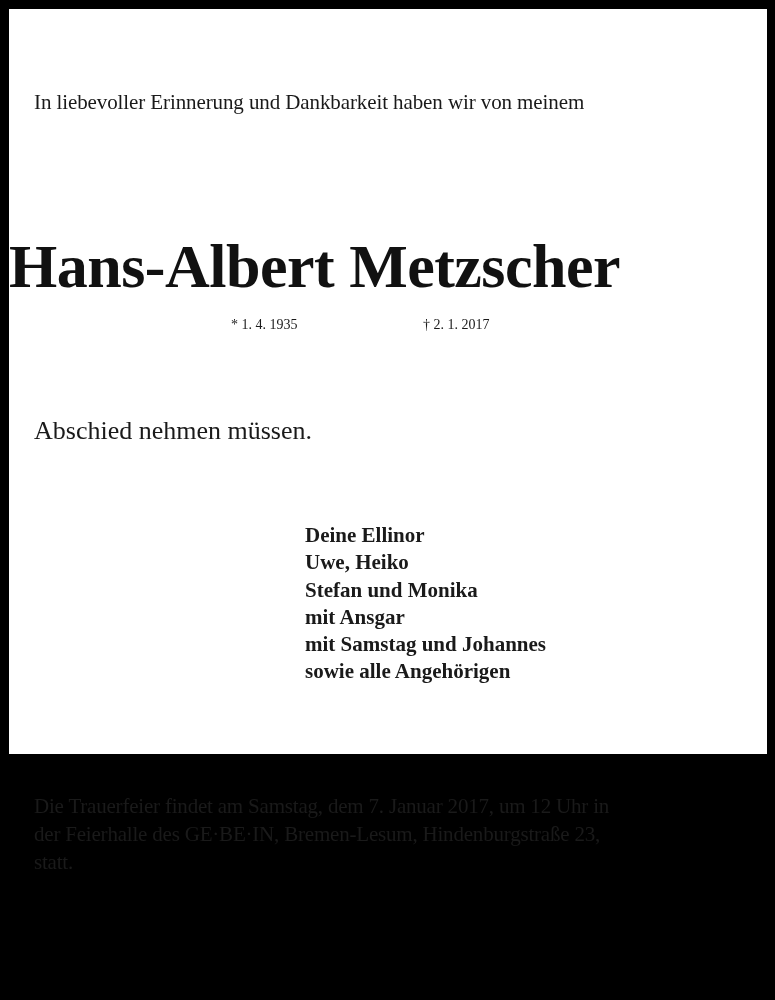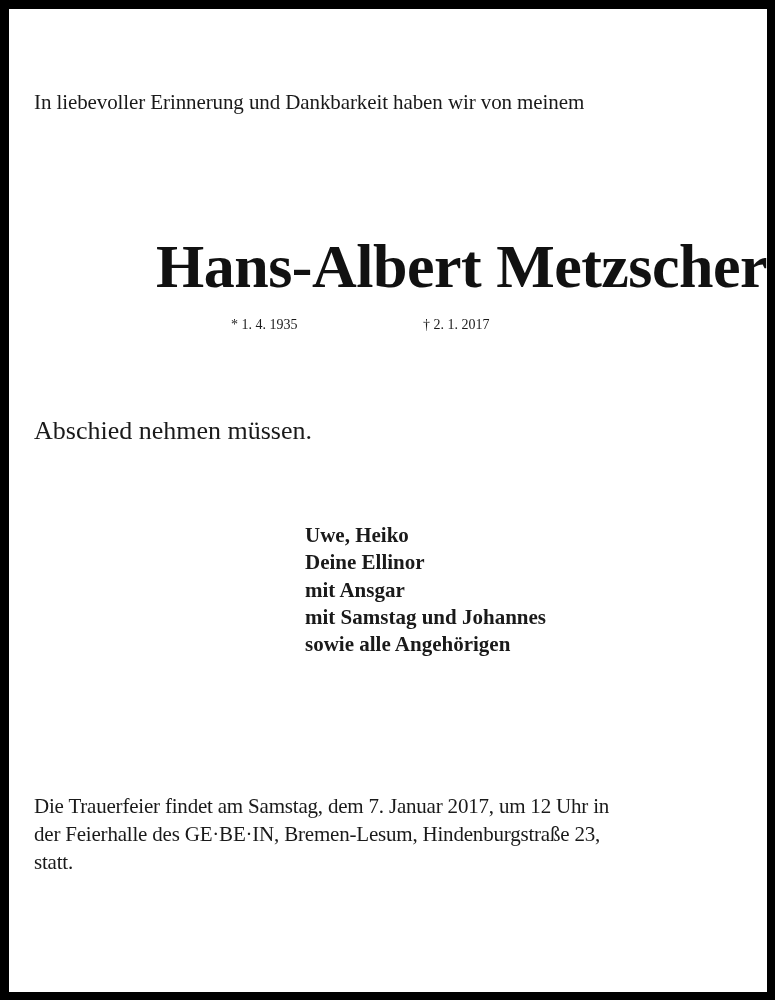--- a/index.html
+++ b/index.html
@@ -1,27 +1,27 @@
 <!DOCTYPE html>
 <html><head>
   <meta charset="utf-8">
   <style>
     html, body { margin: 0; padding: 0; }
     body {
       width: 775px; height: 1000px; background: #000; position: relative; overflow: hidden;
       font-family: "Liberation Serif", "DejaVu Serif", serif; color: #1a1a1a;
     }
     .sheet {
-      position: absolute; left: 9px; top: 9px; width: 758px; height: 983px; background: #fff;
+      position: absolute; left: 9px; top: 9px; width: 758px; height: 745px; background: #fff;
     }
     .abs { position: absolute; white-space: nowrap; }
     .intro { left: 25px; top: 80px; font-size: 21px; line-height: 26px; letter-spacing: -0.1px; }
     .intro .line { display: block; }
     .name {
-      left: 0; width: 758px; top: 222px; text-align: right;
+      left: 0; width: 758px; top: 222px; text-align: left;
       font-size: 62px; font-weight: bold; line-height: 70px; letter-spacing: -0.5px; color: #111;
     }
     .dates { top: 303px; font-size: 14px; line-height: 26px; }
     .birth { left: 222px; }
     .death { left: 414px; }
     .farewell { left: 25px; top: 409px; font-size: 26px; line-height: 26px; }
     .signers { left: 296px; top: 513px; font-size: 21px; font-weight: bold; line-height: 27.3px; }
     .signers .line { display: block; }
     .ceremony { left: 25px; top: 783px; font-size: 21px; line-height: 28px; letter-spacing: -0.2px; }
     .ceremony .line { display: block; }
@@ -36,22 +36,23 @@
   </div>
 
   <div class="abs name">Hans-Albert Metzscher</div>
 
   <div class="abs dates birth">* 1. 4. 1935</div>
   <div class="abs dates death">† 2. 1. 2017</div>
 
   <div class="abs farewell">Abschied nehmen müssen.</div>
 
   <div class="abs signers">
+    <span class="line">Deine Ellinor</span>
     <span class="line">Uwe, Heiko</span>
-    <span class="line">Deine Ellinor</span>
+    <span class="line">Stefan und Monika</span>
     <span class="line">mit Ansgar</span>
     <span class="line">mit Samstag und Johannes</span>
     <span class="line">sowie alle Angehörigen</span>
   </div>
 
   <div class="abs ceremony">
     <span class="line">Die Trauerfeier findet am Samstag, dem 7. Januar 2017, um 12 Uhr in</span>
     <span class="line">der Feierhalle des GE·BE·IN, Bremen-Lesum, Hindenburgstraße 23,</span>
     <span class="line">statt.</span>
   </div>

